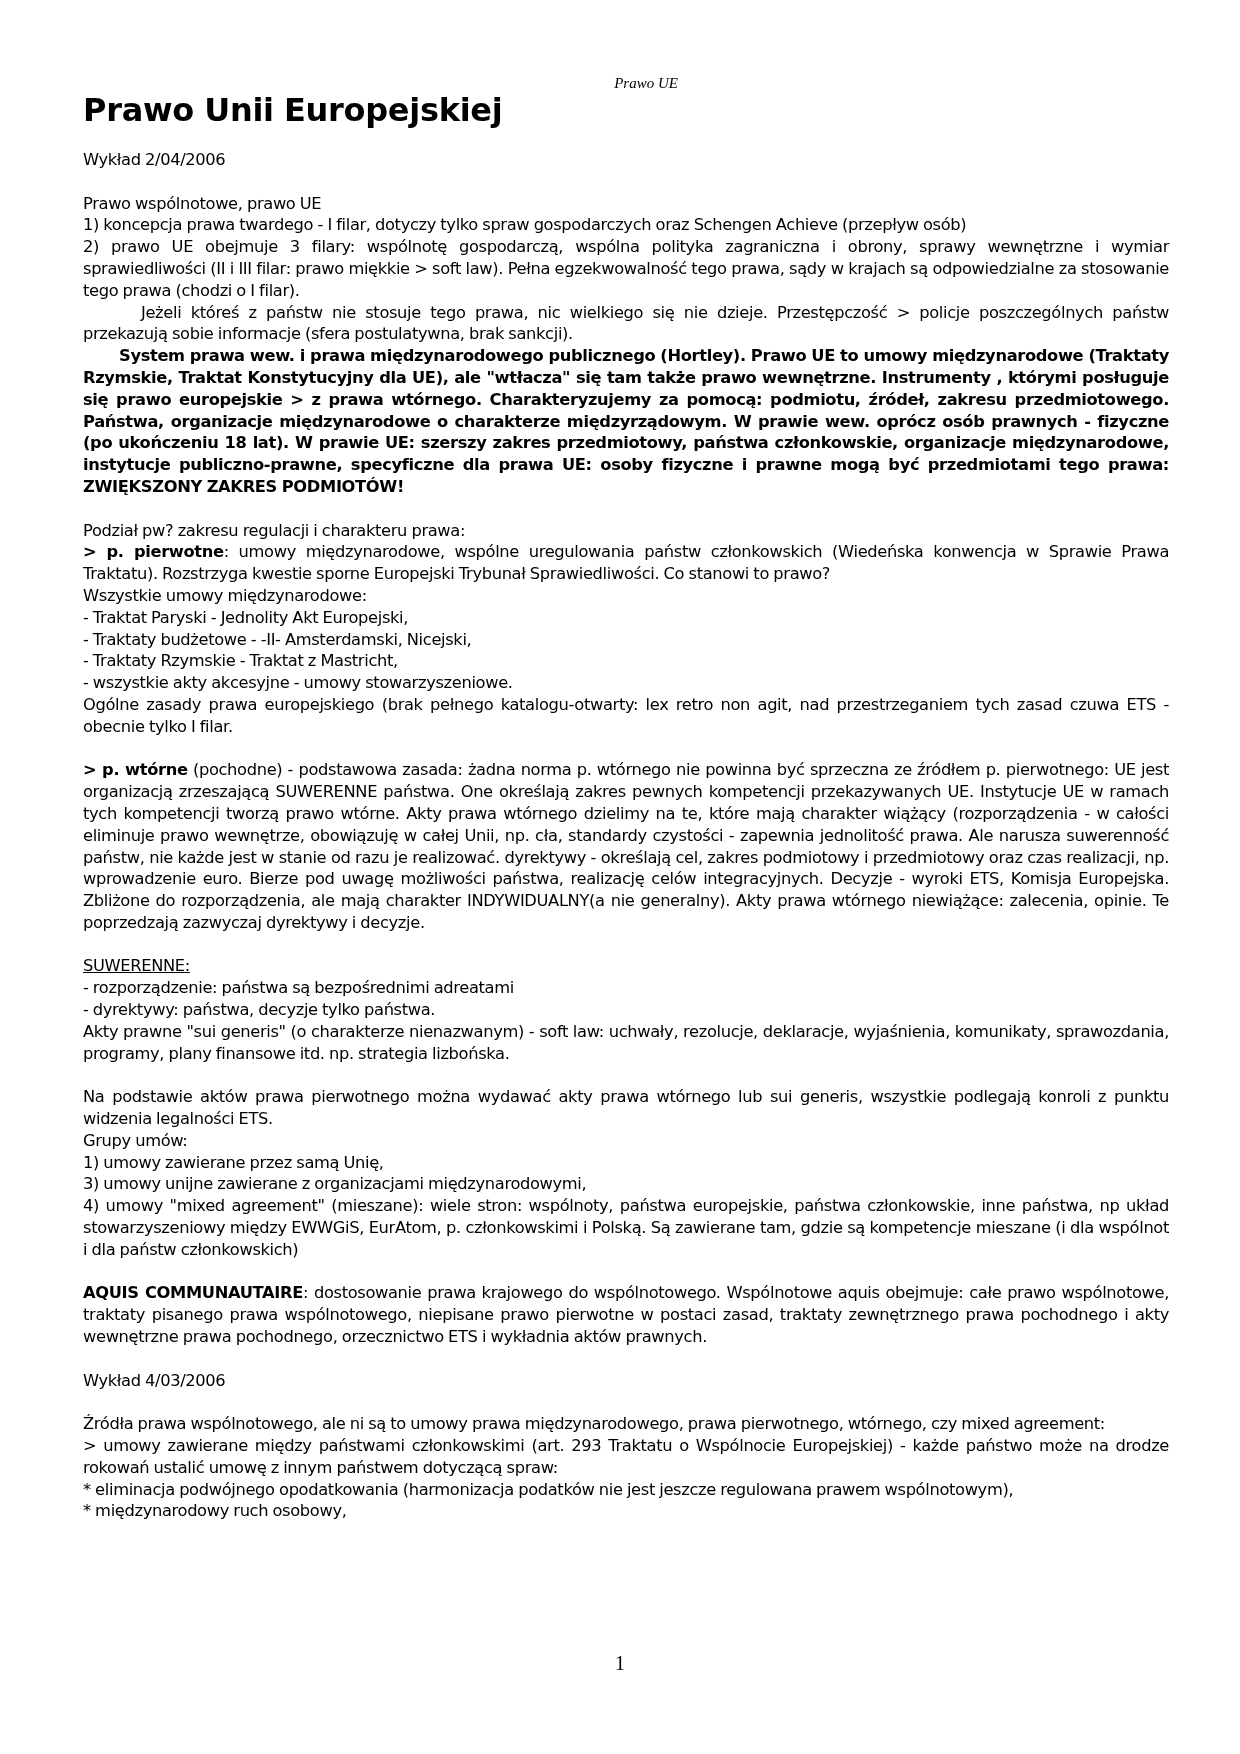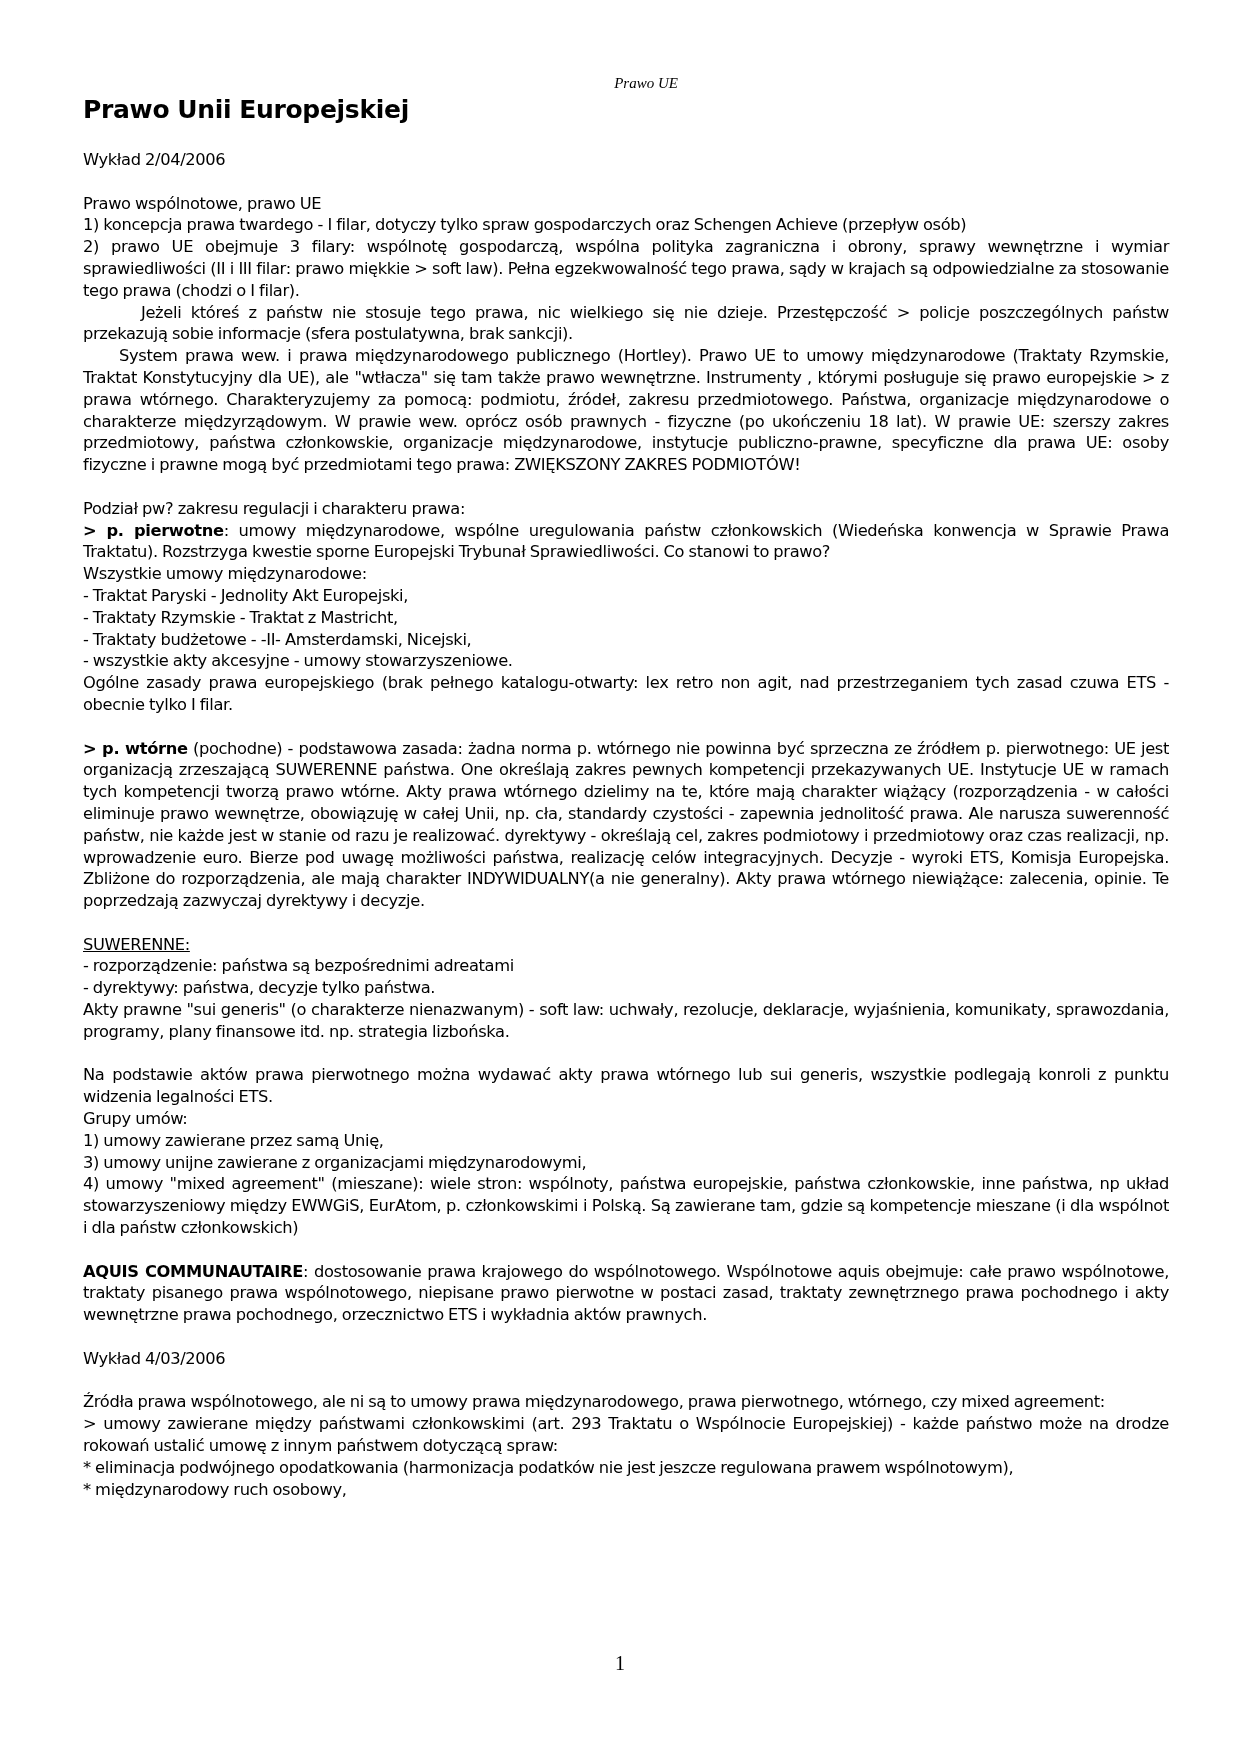--- a/index.html
+++ b/index.html
@@ -8,28 +8,28 @@
   .running-header {
     position: absolute; top: 75px; left: 0; width: 1240px; text-align: center;
     font-family: "Liberation Serif", serif; font-style: italic; font-size: 15px; padding-left: 26px;
   }
   .content {
     position: absolute; left: 83px; top: 92px; width: 1086px;
     font-family: "DejaVu Sans", sans-serif; font-size: 16.3px; line-height: 21.8px;
     letter-spacing: -0.35px; word-spacing: -0.5px;
   }
   .title {
-    font-family: "DejaVu Sans", sans-serif; font-weight: bold; font-size: 25px;
+    font-family: "DejaVu Sans", sans-serif; font-weight: bold; font-size: 32px;
     line-height: 36px; margin: 0 0 21px 0; letter-spacing: -0.3px;
   }
   p { margin: 0; }
   .j { text-align: justify; text-align-last: left; }
   .gap { height: 21.8px; }
   .indent1 { text-indent: 58px; }
-  .indent2 { text-indent: 36px; }
+  .indent2 { text-indent: 36px; font-weight: bold; }
   .b { font-weight: bold; }
   .u { text-decoration: underline; }
   .page-number {
     position: absolute; top: 1652px; left: 0; width: 1240px; text-align: center;
     font-family: "Liberation Serif", serif; font-size: 20px;
   }
 </style>
 </head>
 <body>
 
@@ -46,22 +46,22 @@
     <p class="j">1) koncepcja prawa twardego - I filar, dotyczy tylko spraw gospodarczych oraz Schengen Achieve (przepływ osób)</p>
     <p class="j">2) prawo UE obejmuje 3 filary: wspólnotę gospodarczą, wspólna polityka zagraniczna i obrony, sprawy wewnętrzne i wymiar sprawiedliwości (II i III filar: prawo miękkie &gt; soft law). Pełna egzekwowalność tego prawa, sądy w krajach są odpowiedzialne za stosowanie tego prawa (chodzi o I filar).</p>
     <p class="j indent1">Jeżeli któreś z państw nie stosuje tego prawa, nic wielkiego się nie dzieje. Przestępczość &gt; policje poszczególnych państw przekazują sobie informacje (sfera postulatywna, brak sankcji).</p>
     <p class="j indent2">System prawa wew. i prawa międzynarodowego publicznego (Hortley). Prawo UE to umowy międzynarodowe (Traktaty Rzymskie, Traktat Konstytucyjny dla UE), ale "wtłacza" się tam także prawo wewnętrzne. Instrumenty , którymi posługuje się prawo europejskie &gt; z prawa wtórnego. Charakteryzujemy za pomocą: podmiotu, źródeł, zakresu przedmiotowego. Państwa, organizacje międzynarodowe o charakterze międzyrządowym. W prawie wew. oprócz osób prawnych - fizyczne (po ukończeniu 18 lat). W prawie UE: szerszy zakres przedmiotowy, państwa członkowskie, organizacje międzynarodowe, instytucje publiczno-prawne, specyficzne dla prawa UE: osoby fizyczne i prawne mogą być przedmiotami tego prawa: ZWIĘKSZONY ZAKRES PODMIOTÓW!</p>
     <div class="gap"></div>
 
     <p>Podział pw? zakresu regulacji i charakteru prawa:</p>
     <p class="j"><span class="b">&gt; p. pierwotne</span><span>: umowy międzynarodowe, wspólne uregulowania państw członkowskich (Wiedeńska konwencja w Sprawie Prawa Traktatu). Rozstrzyga kwestie sporne Europejski Trybunał Sprawiedliwości. Co stanowi to prawo?</span></p>
     <p>Wszystkie umowy międzynarodowe:</p>
     <p>- Traktat Paryski - Jednolity Akt Europejski,</p>
+    <p>- Traktaty budżetowe - -II- Amsterdamski, Nicejski,</p>
     <p>- Traktaty Rzymskie - Traktat z Mastricht,</p>
-    <p>- Traktaty budżetowe - -II- Amsterdamski, Nicejski,</p>
     <p>- wszystkie akty akcesyjne - umowy stowarzyszeniowe.</p>
     <p class="j">Ogólne zasady prawa europejskiego (brak pełnego katalogu-otwarty: lex retro non agit, nad przestrzeganiem tych zasad czuwa ETS - obecnie tylko I filar.</p>
     <div class="gap"></div>
 
     <p class="j"><span class="b">&gt; p. wtórne</span><span> (pochodne) - podstawowa zasada: żadna norma p. wtórnego nie powinna być sprzeczna ze źródłem p. pierwotnego: UE jest organizacją zrzeszającą SUWERENNE państwa. One określają zakres pewnych kompetencji przekazywanych UE. Instytucje UE w ramach tych kompetencji tworzą prawo wtórne. Akty prawa wtórnego dzielimy na te, które mają charakter wiążący (rozporządzenia -  w całości eliminuje prawo wewnętrze, obowiązuję w całej Unii, np. cła, standardy czystości - zapewnia jednolitość prawa. Ale narusza suwerenność państw, nie każde jest w stanie od razu je realizować. dyrektywy - określają cel, zakres podmiotowy i przedmiotowy oraz czas realizacji, np. wprowadzenie euro. Bierze pod uwagę możliwości państwa, realizację celów integracyjnych. Decyzje - wyroki ETS, Komisja Europejska. Zbliżone do rozporządzenia, ale mają charakter INDYWIDUALNY(a nie generalny). Akty prawa wtórnego niewiążące: zalecenia, opinie. Te poprzedzają zazwyczaj dyrektywy i decyzje.</span></p>
     <div class="gap"></div>
 
     <p class="u">SUWERENNE:</p>
     <p>- rozporządzenie: państwa są bezpośrednimi adreatami</p>
     <p>- dyrektywy: państwa, decyzje tylko państwa.</p>

